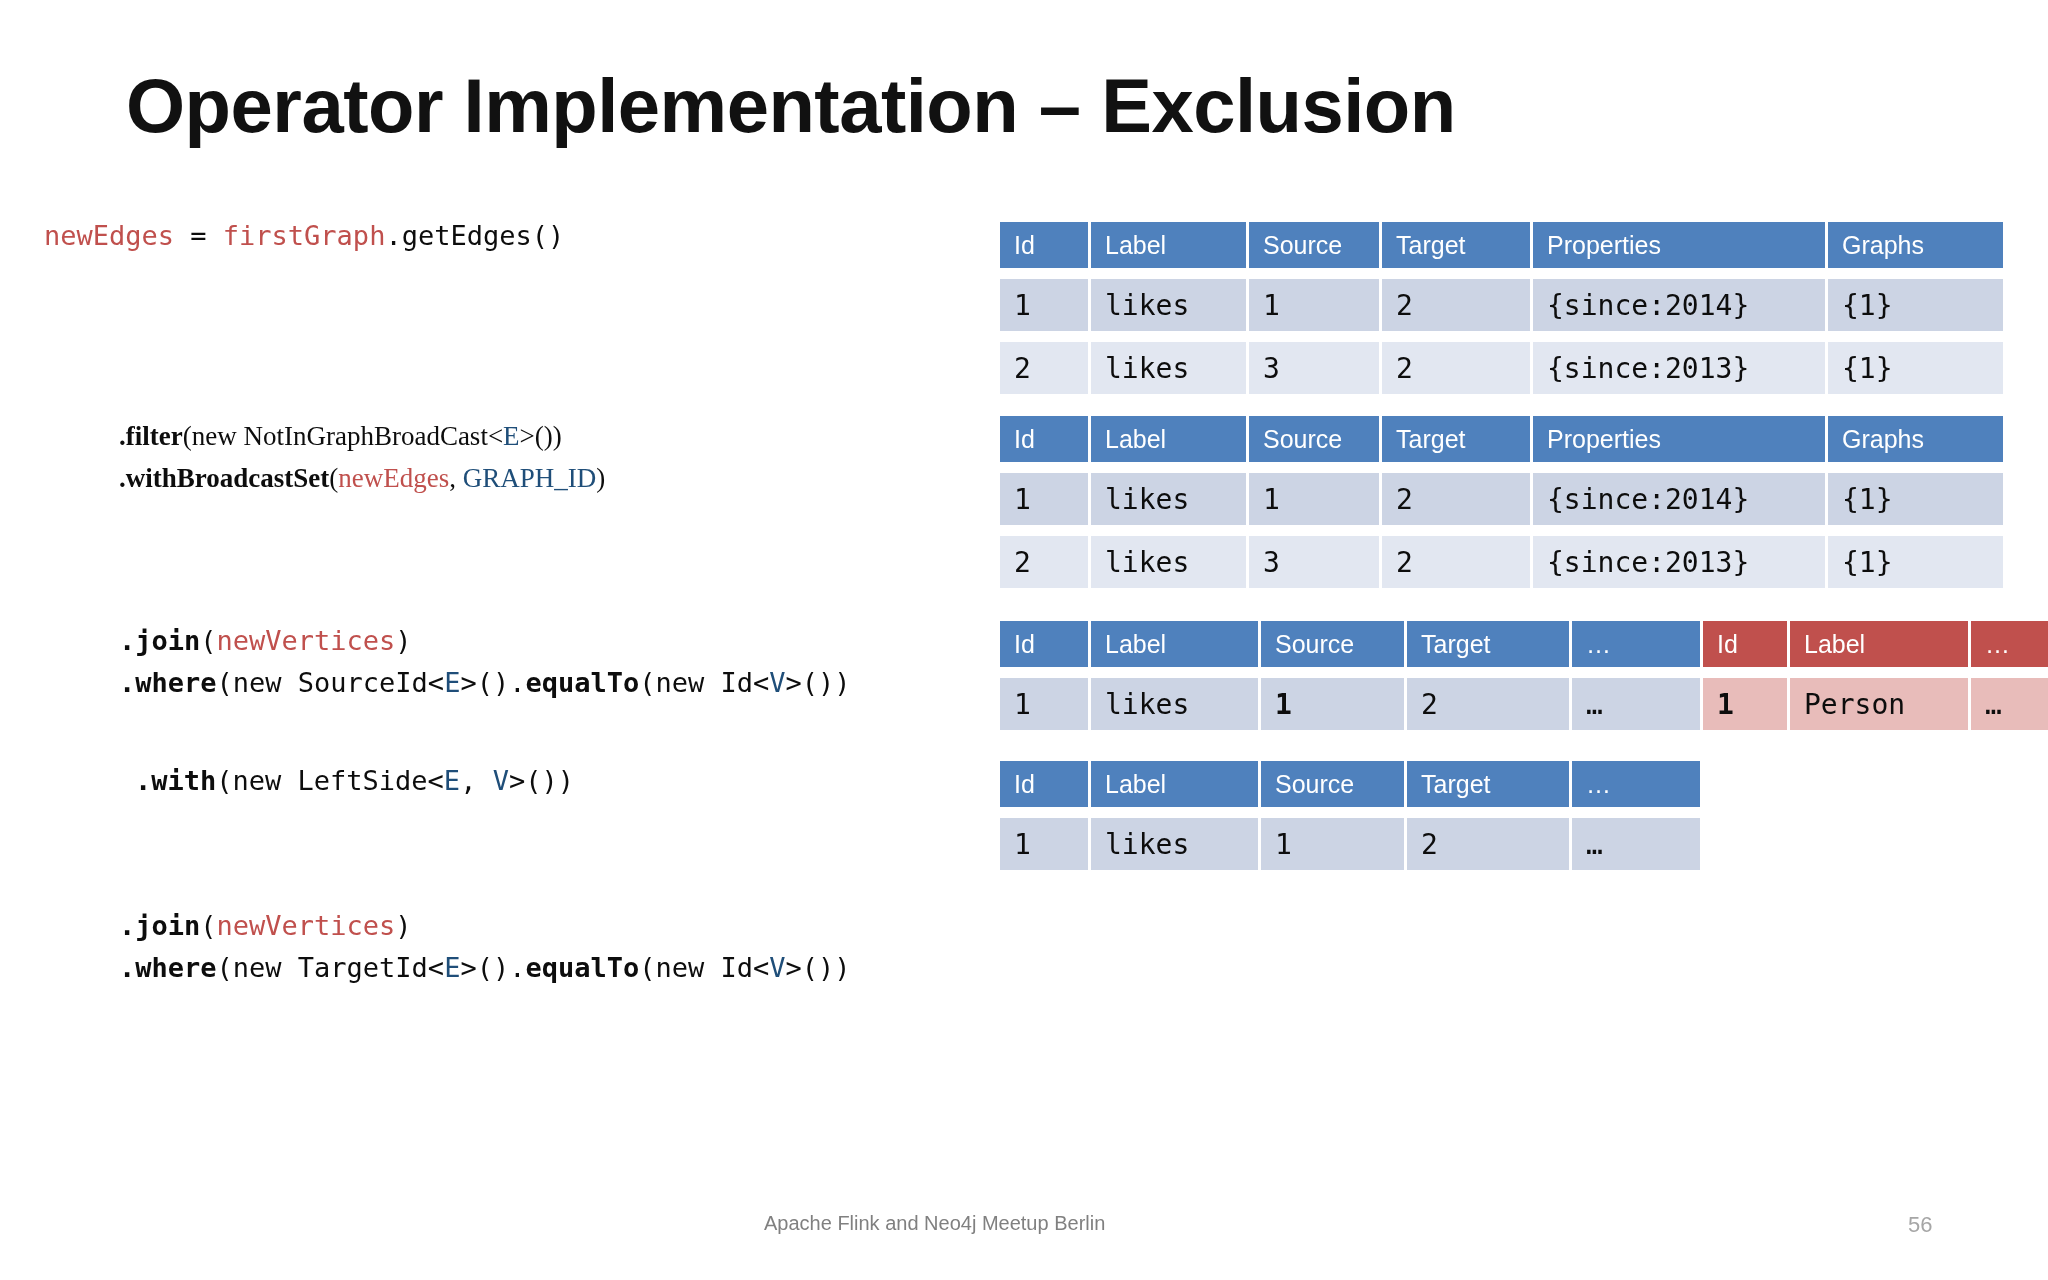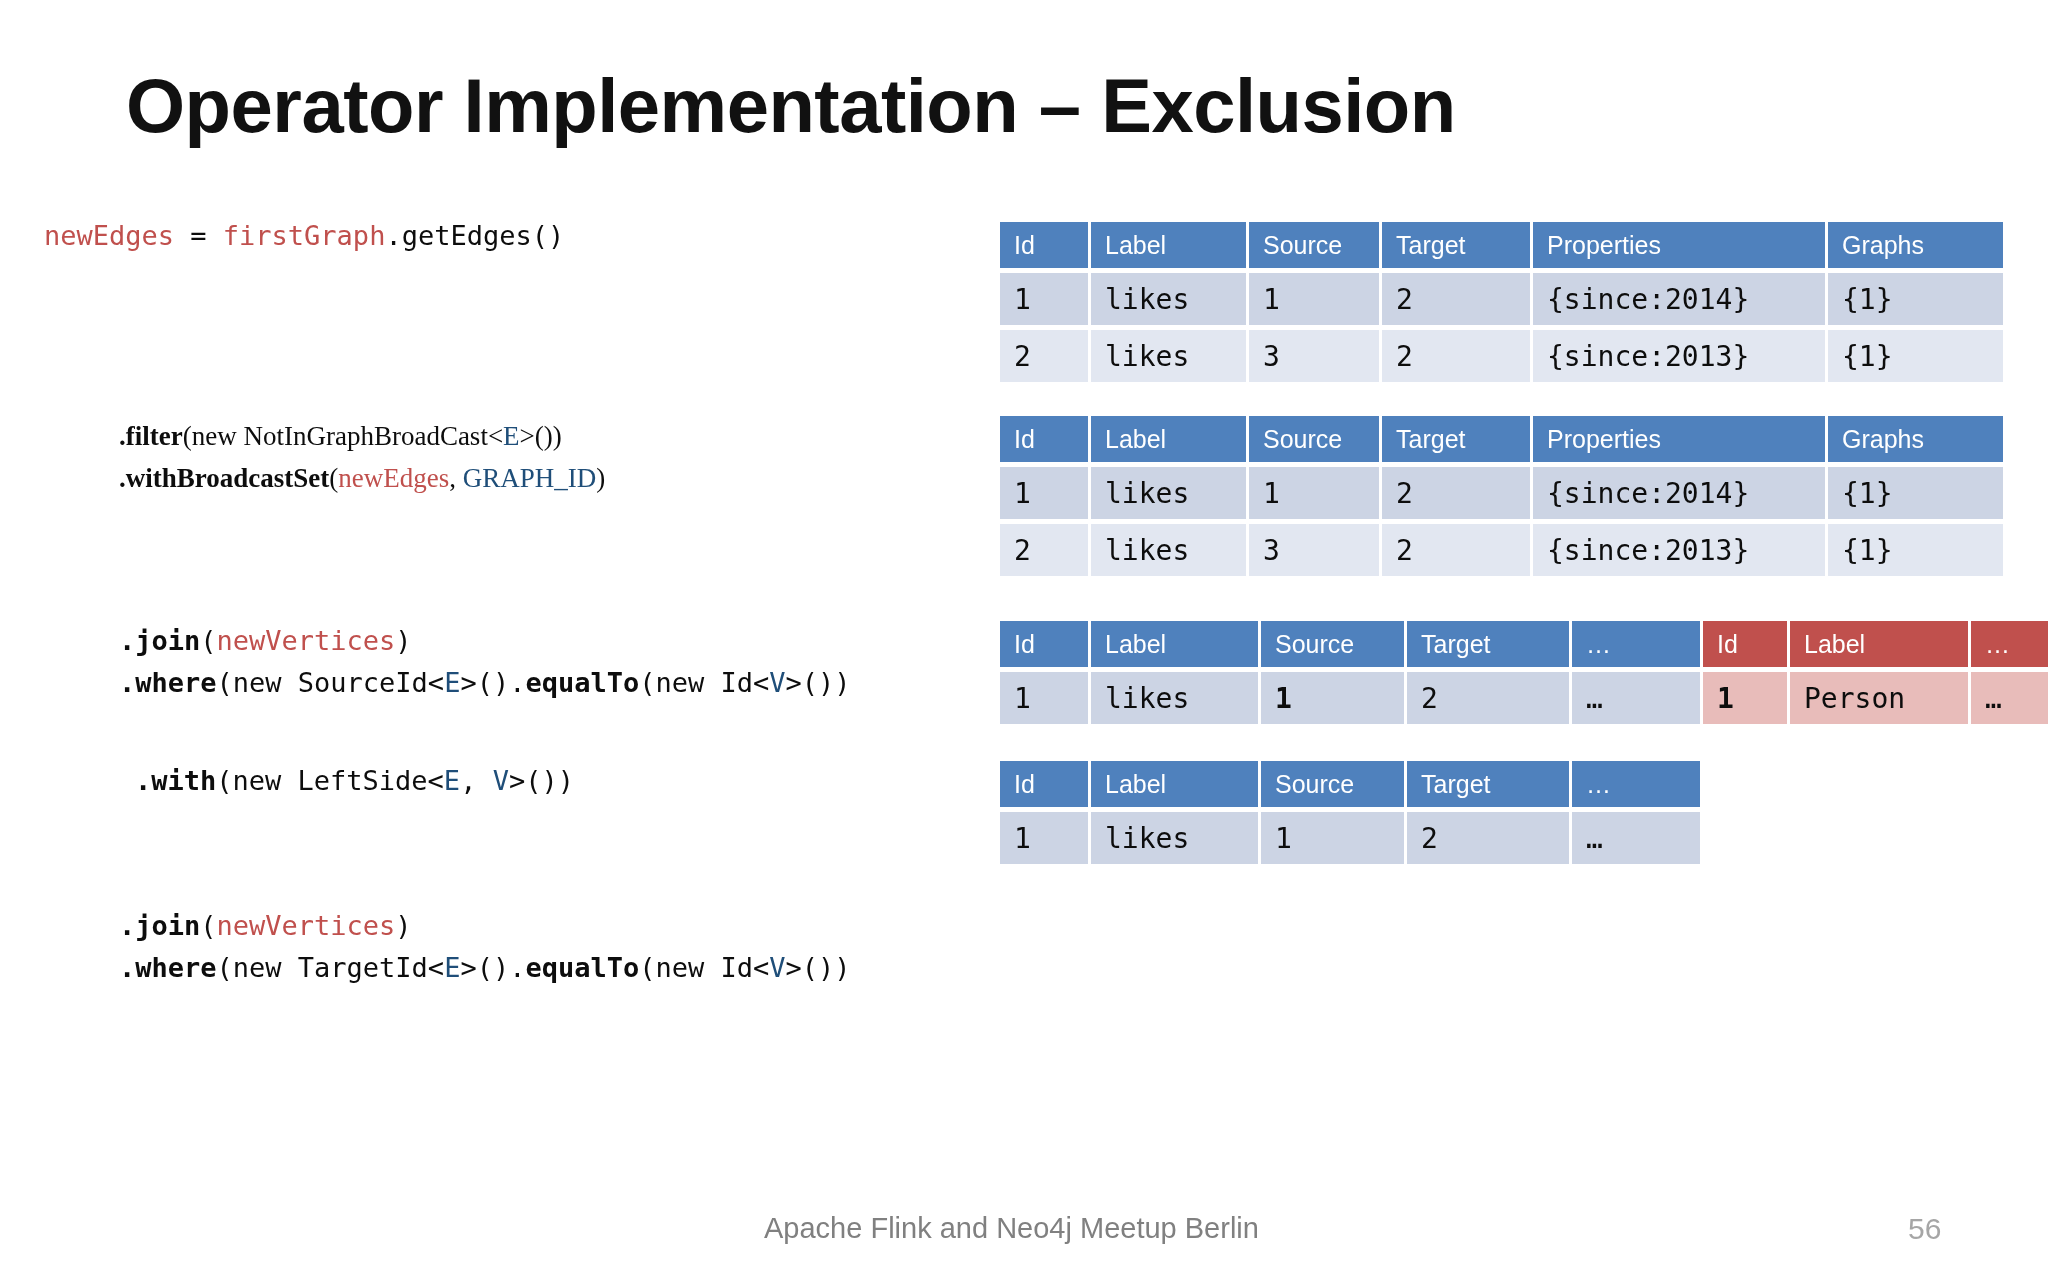--- a/index.html
+++ b/index.html
@@ -55,21 +55,21 @@
   .tok-red   { color: #c0504d; }
   .tok-blue  { color: #1f4e79; }
   .tok-dark  { color: #0d0d0d; }
   .tok-bold  { font-weight: bold; color: #0d0d0d; }
 
   
   .tbl {
     position: absolute;
     display: flex;
     flex-direction: column;
-    gap: 5px;
+    gap: 11px;
   }
   .tbl-row {
     display: flex;
     gap: 3px;
   }
   .cell {
     display: flex;
     align-items: center;
     padding: 0 14px;
     height: 52px;
@@ -116,29 +116,29 @@
   .tbl-1 { left: 1000px; top: 222px; }
   .tbl-2 { left: 1000px; top: 416px; }
   .tbl-3 { left: 1000px; top: 621px; }
   .tbl-4 { left: 1000px; top: 761px; }
 
   
   .footer-text {
     position: absolute;
     left: 764px;
     top: 1212px;
-    font-size: 29px;
+    font-size: 20px;
     color: #808080;
     white-space: nowrap;
   }
   .footer-page {
     position: absolute;
     left: 1908px;
     top: 1212px;
-    font-size: 30px;
+    font-size: 22px;
     color: #a6a6a6;
     white-space: nowrap;
   }
 </style>
 </head>
 <body>
 
 <div class="slide">
 
   <div class="slide-title">Operator Implementation – Exclusion</div>

